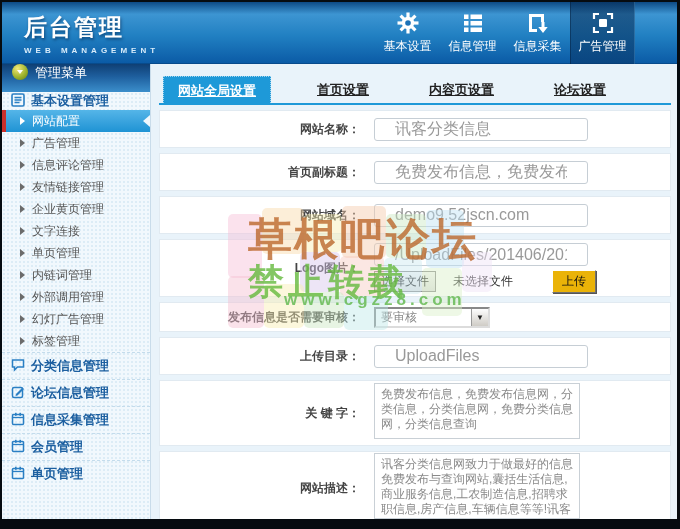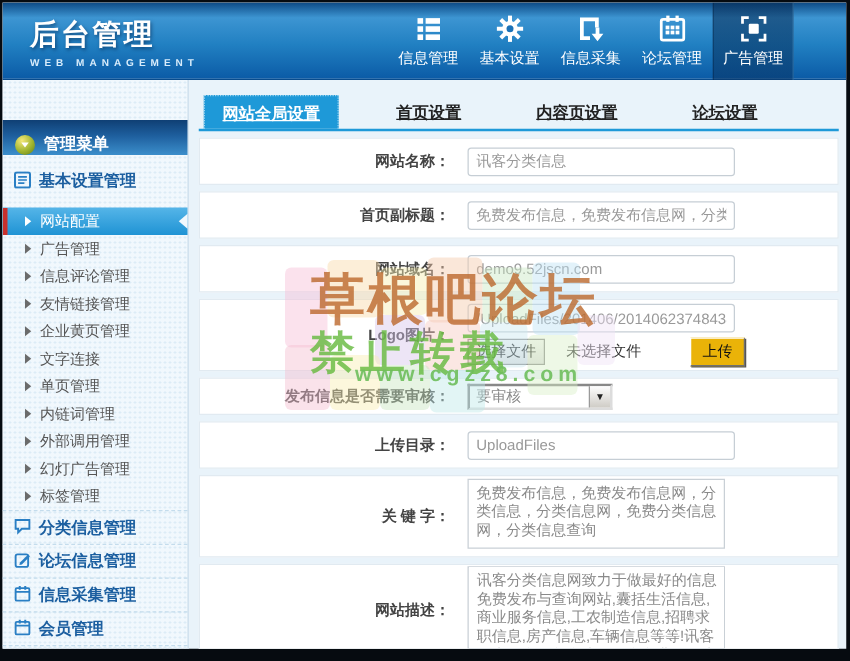--- a/index.html
+++ b/index.html
@@ -21,29 +21,29 @@
   .nav-item .nlabel { font-size:12px; color:#fff; white-space:nowrap; }
   .nav-item.active { background:linear-gradient(180deg,rgba(5,40,80,.55),rgba(8,52,100,.55));
     box-shadow:inset 1px 0 0 rgba(0,20,45,.4), inset -1px 0 0 rgba(120,190,240,.25); }
   .nav-item svg { display:block; }
 
   
   .sidebar { position:absolute; left:0; top:62px; width:149px; bottom:0;
     background:#f1f8fd;
     background-image:radial-gradient(#dcecf6 1px, transparent 1px); background-size:4px 4px;
     border-right:1px solid #c9dcea; }
-  .menu-title { height:28px; display:flex; align-items:flex-end; gap:7px; padding-left:10px;
+  .menu-title { height:28px; display:flex; align-items:flex-start; gap:7px; padding-left:10px;
     background:linear-gradient(180deg,#0f3f74 0%,#1e5f9e 45%,#3b8ecb 100%);
-    color:#fff; font-size:13px; font-weight:bold;margin-top:32px; }
+    color:#fff; font-size:13px; font-weight:normal; }
   .sphere { width:16px; height:16px; border-radius:50%;
     background:radial-gradient(circle at 35% 28%, #f5e878, #9fb42f 55%, #5f7c12);
     display:flex; align-items:center; justify-content:center; }
   .sphere i { display:block; width:0; height:0; border-left:3px solid transparent;
     border-right:3px solid transparent; border-top:4px solid #fff; }
-  .side-sec { height:42px; display:flex; align-items:center; gap:6px; padding-left:9px;
+  .side-sec { height:18px; display:flex; align-items:center; gap:6px; padding-left:9px;
     color:#1c5fa0; font-size:13px; font-weight:bold; }
   .side-sec.rule { border-top:1px dashed #c4dcec; height:27px; }
   .side-item { position:relative; height:22px; line-height:22px; padding-left:30px;
     font-size:12px; color:#555; cursor:pointer; }
   .side-item::before { content:""; position:absolute; left:18px; top:7px; width:0; height:0;
     border-top:4px solid transparent; border-bottom:4px solid transparent; border-left:5px solid #6b6b6b; }
   .side-item.active { background:linear-gradient(180deg,#55b5e8,#1f93d4); color:#fff;
     box-shadow:inset 4px 0 0 #c9302c; }
   .side-item.active::before { border-left-color:#fff; }
   .side-item.active::after { content:""; position:absolute; right:0; top:50%; margin-top:-6px;
@@ -58,22 +58,22 @@
   .tab.inactive { margin-left:32px; }
   .tab.active { background:#1e99d8; color:#fff; border:1px dotted #9fd4ef; border-bottom:none; }
 
   .form { margin-top:5px; display:flex; flex-direction:column; gap:5px; }
   .row { background:#fff; border:1px solid #e1eaf1; display:flex; align-items:center; }
   .row-label { width:200px; flex-shrink:0; text-align:right; font-size:12px; font-weight:bold; color:#444; }
   .row-ctrl { padding-left:14px; flex:1; }
   .h38 { min-height:38px; } .h50 { min-height:50px; } .h30 { min-height:30px; }
   .h66 { min-height:66px; } .h74 { min-height:74px; }
 
-  .txt { width:214px; height:23px; border:1px solid #c6ced5; border-radius:3px; padding:0 6px;
-    font-size:12px; color:#999; background:#fff; outline:none; font-family:inherit; }
+  .txt { width:214px; height:23px; border:1px solid #c6ced5; border-radius:3px; padding:0 20px;
+    font-size:16px; color:#999; background:#fff; outline:none; font-family:inherit; }
   .col { display:flex; flex-direction:column; gap:4px; padding-top:3px; padding-bottom:3px; }
   .file-line { width:222px; display:flex; align-items:center; }
   .file-btn { border:1px solid #8a8a8a; background:linear-gradient(#f6f6f6,#dedede);
     font-size:12px; color:#222; padding:1px 6px; cursor:pointer; white-space:nowrap; }
   .file-none { font-size:12px; color:#333; margin-left:17px; white-space:nowrap; }
   .upload-btn { margin-left:auto; border:1px solid #707070; border-top-color:#fff; border-left-color:#fff;
     background:#eab308; font-size:12px; color:#111; padding:2px 9px; cursor:pointer;
     box-shadow:1px 1px 0 #555; font-family:inherit; }
   .sel { width:116px; height:21px; border:2px inset #dcdcdc; background:#fff; display:flex;
     align-items:center; cursor:pointer; }
@@ -100,35 +100,20 @@
 
 <div class="frame">
 <div class="app">
 
   <div class="topbar">
     <div class="logo">
       <div class="logo-title">后台管理</div>
       <div class="logo-sub">WEB MANAGEMENT</div>
     </div>
     <div class="nav">
-      <div class="nav-item">
-        <span>
-              <svg width="24" height="24" viewBox="0 0 24 24">
-          <g fill="#fff">
-                  <rect x="3" y="3.5" width="4.5" height="4.5"></rect>
-                  <rect x="9.5" y="3.5" width="11.5" height="4.5"></rect>
-          <rect x="3" y="10" width="4.5" height="4.5"></rect>
-                  <rect x="9.5" y="10" width="11.5" height="4.5"></rect>
-          <rect x="3" y="16.5" width="4.5" height="4.5"></rect>
-                  <rect x="9.5" y="16.5" width="11.5" height="4.5"></rect>
-                </g>
-              </svg>
-            </span>
-        <span class="nlabel">信息管理</span>
-      </div>
       <div class="nav-item">
         <span>
               <svg width="24" height="24" viewBox="0 0 24 24">
           <g fill="#fff">
                   <rect x="10.4" y="1.5" width="3.2" height="6"></rect>
                   <rect x="10.4" y="16.5" width="3.2" height="6"></rect>
           <rect x="1.5" y="10.4" width="6" height="3.2"></rect>
                   <rect x="16.5" y="10.4" width="6" height="3.2"></rect>
           <g transform="rotate(45 12 12)">
                     <rect x="10.4" y="1.5" width="3.2" height="6"></rect>
@@ -139,43 +124,40 @@
           <circle cx="12" cy="12" r="6.2"></circle>
                 </g>
                 <circle cx="12" cy="12" r="2.8" fill="#1b72b8"></circle>
               </svg>
             </span>
         <span class="nlabel">基本设置</span>
       </div>
       <div class="nav-item">
         <span>
               <svg width="24" height="24" viewBox="0 0 24 24">
+          <g fill="#fff">
+                  <rect x="3" y="3.5" width="4.5" height="4.5"></rect>
+                  <rect x="9.5" y="3.5" width="11.5" height="4.5"></rect>
+          <rect x="3" y="10" width="4.5" height="4.5"></rect>
+                  <rect x="9.5" y="10" width="11.5" height="4.5"></rect>
+          <rect x="3" y="16.5" width="4.5" height="4.5"></rect>
+                  <rect x="9.5" y="16.5" width="11.5" height="4.5"></rect>
+                </g>
+              </svg>
+            </span>
+        <span class="nlabel">信息管理</span>
+      </div>
+      <div class="nav-item">
+        <span>
+              <svg width="24" height="24" viewBox="0 0 24 24">
           <path d="M3 3h15v8h-3V6H6v12h5v3H3z" fill="#fff"></path>
           <path d="M15.5 11v5h-3.2l4.7 6 4.7-6h-3.2v-5z" fill="#fff"></path>
               </svg>
             </span>
         <span class="nlabel">信息采集</span>
-      </div>
-      <div class="nav-item">
-        <span>
-              <svg width="24" height="24" viewBox="0 0 24 24">
-          <rect x="3" y="4.5" width="18" height="16.5" rx="1.5" fill="none" stroke="#fff" stroke-width="2.2"></rect>
-          <rect x="7" y="1.5" width="2.6" height="5" fill="#fff"></rect>
-                <rect x="14.4" y="1.5" width="2.6" height="5" fill="#fff"></rect>
-          <g fill="#fff">
-                  <rect x="6.5" y="9.5" width="3" height="3"></rect>
-                  <rect x="10.5" y="9.5" width="3" height="3"></rect>
-                  <rect x="14.5" y="9.5" width="3" height="3"></rect>
-          <rect x="6.5" y="13.5" width="3" height="3"></rect>
-                  <rect x="10.5" y="13.5" width="3" height="3"></rect>
-                  <rect x="14.5" y="13.5" width="3" height="3"></rect>
-                </g>
-              </svg>
-            </span>
-        <span class="nlabel">论坛管理</span>
       </div>
       <div class="nav-item active">
         <span>
               <svg width="24" height="24" viewBox="0 0 24 24">
           <g stroke="#fff" stroke-width="2.2" fill="none">
             <path d="M3 8V3h5"></path>
                   <path d="M16 3h5v5"></path>
                   <path d="M21 16v5h-5"></path>
                   <path d="M8 21H3v-5"></path>
                 </g>

